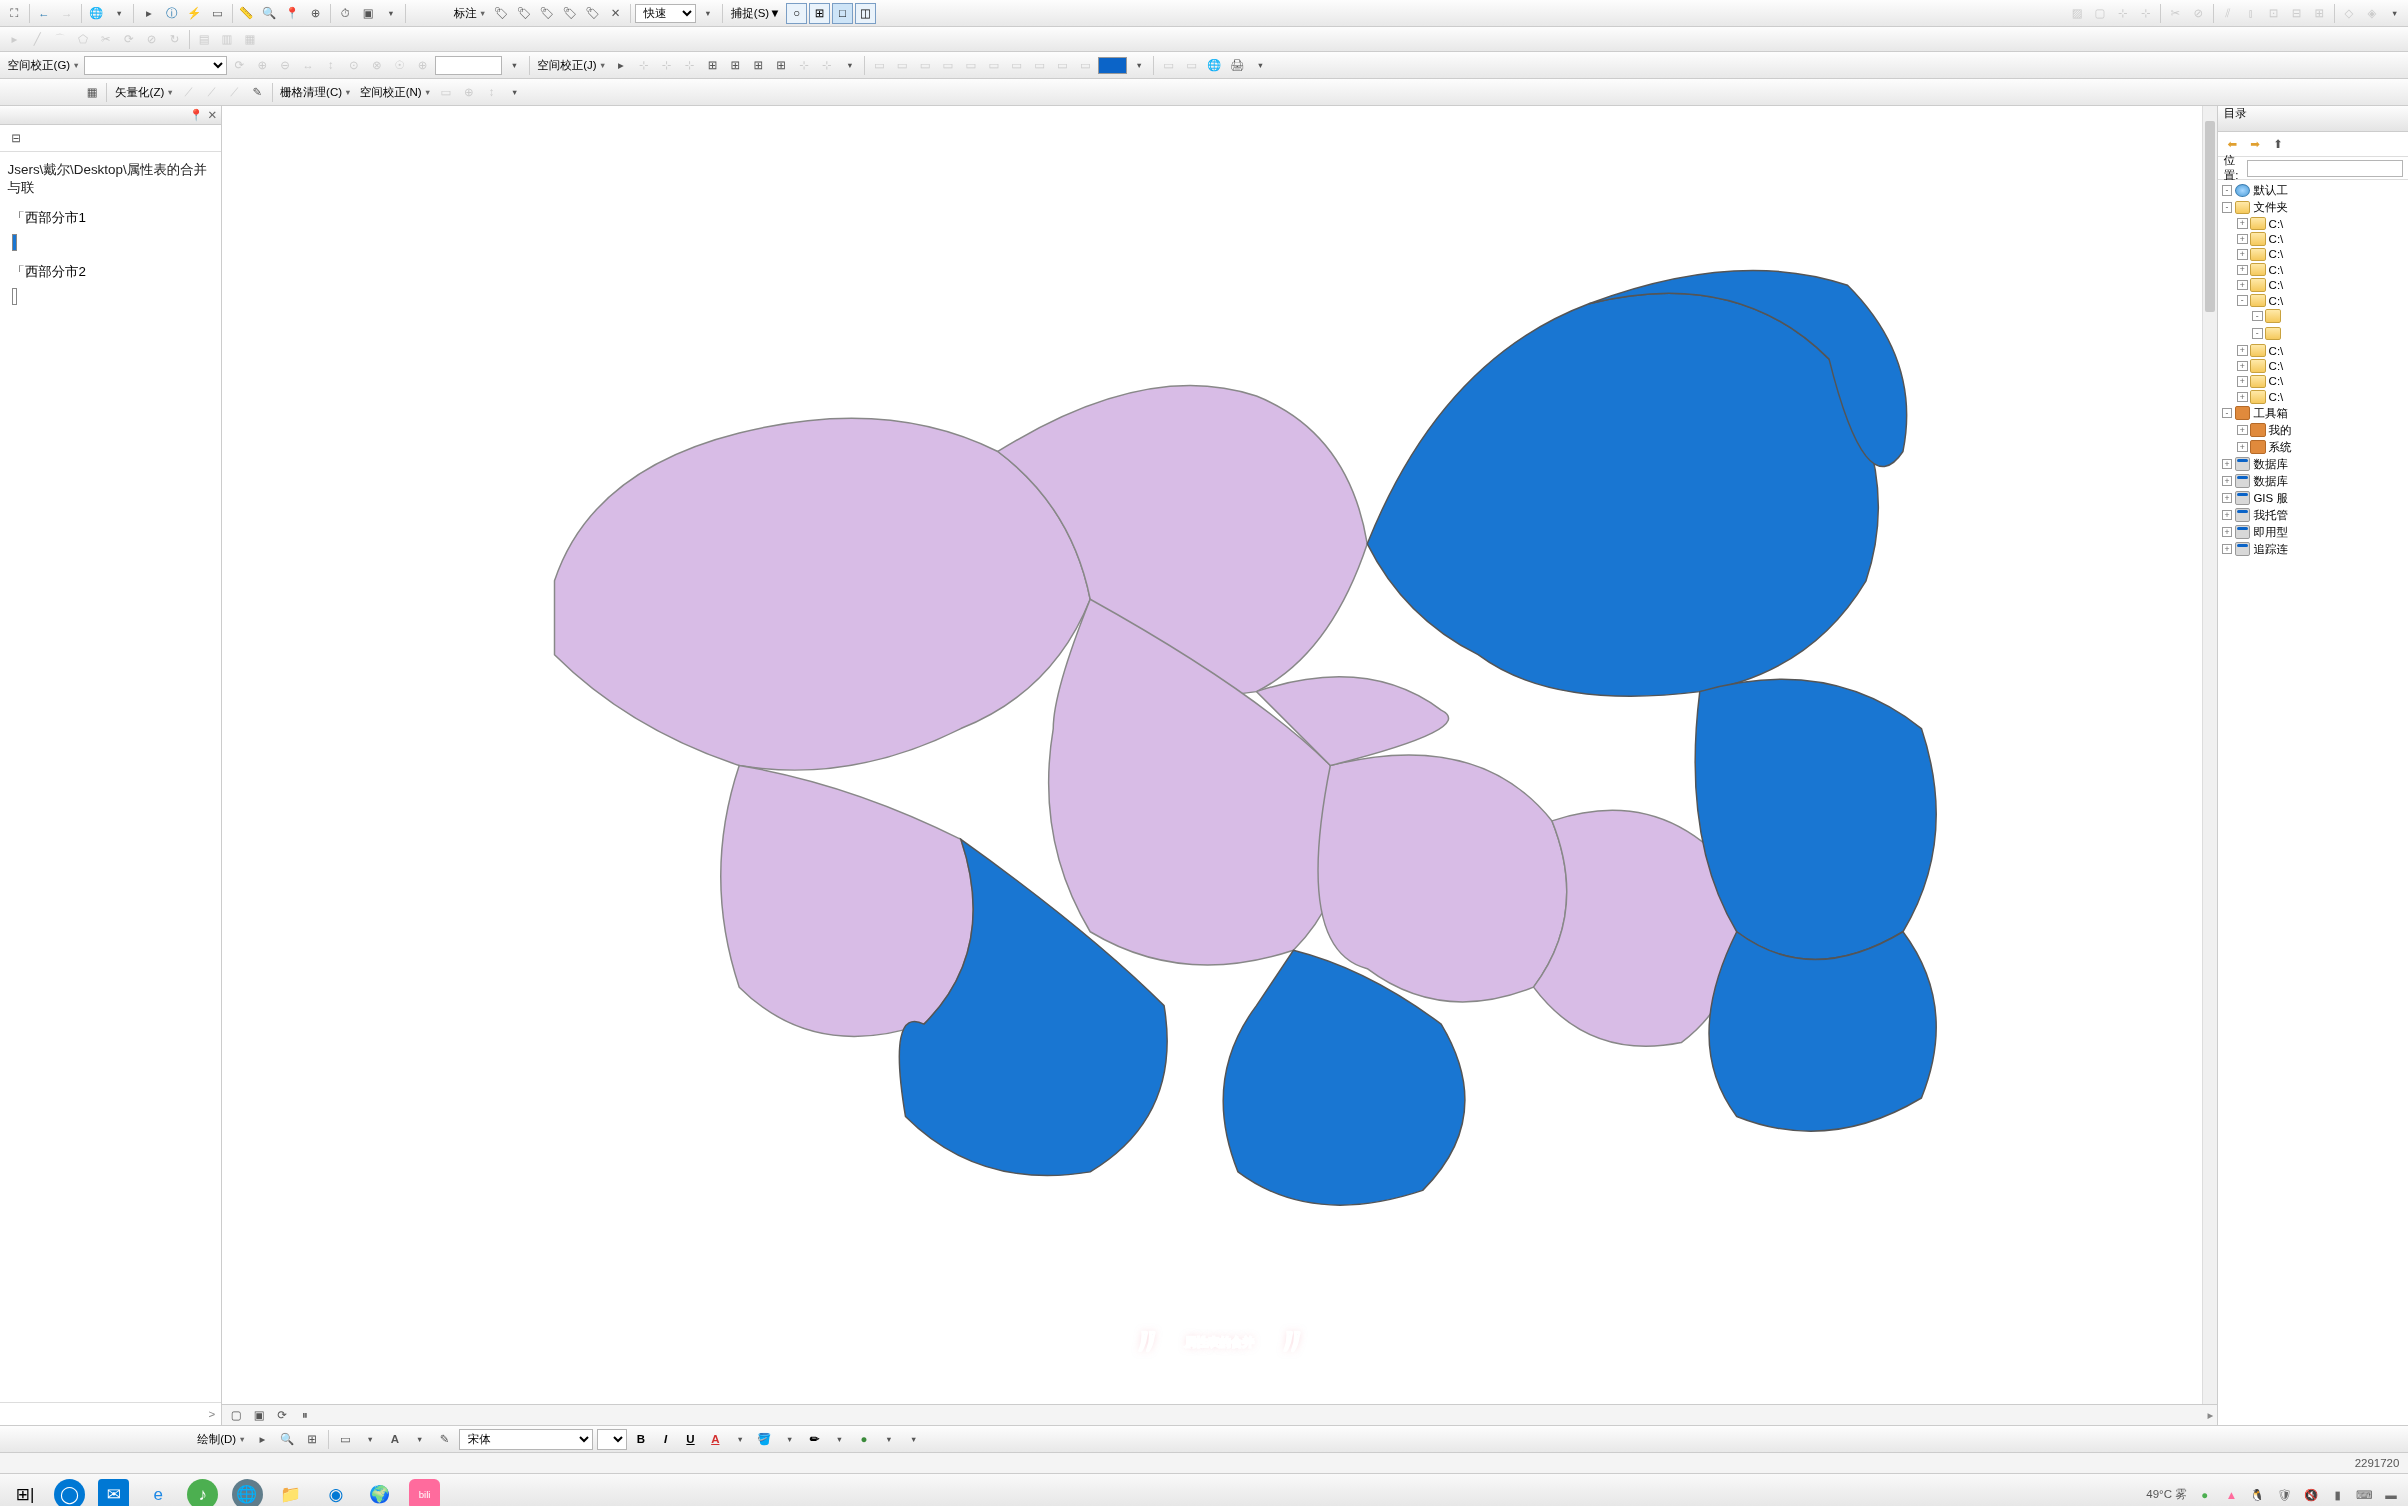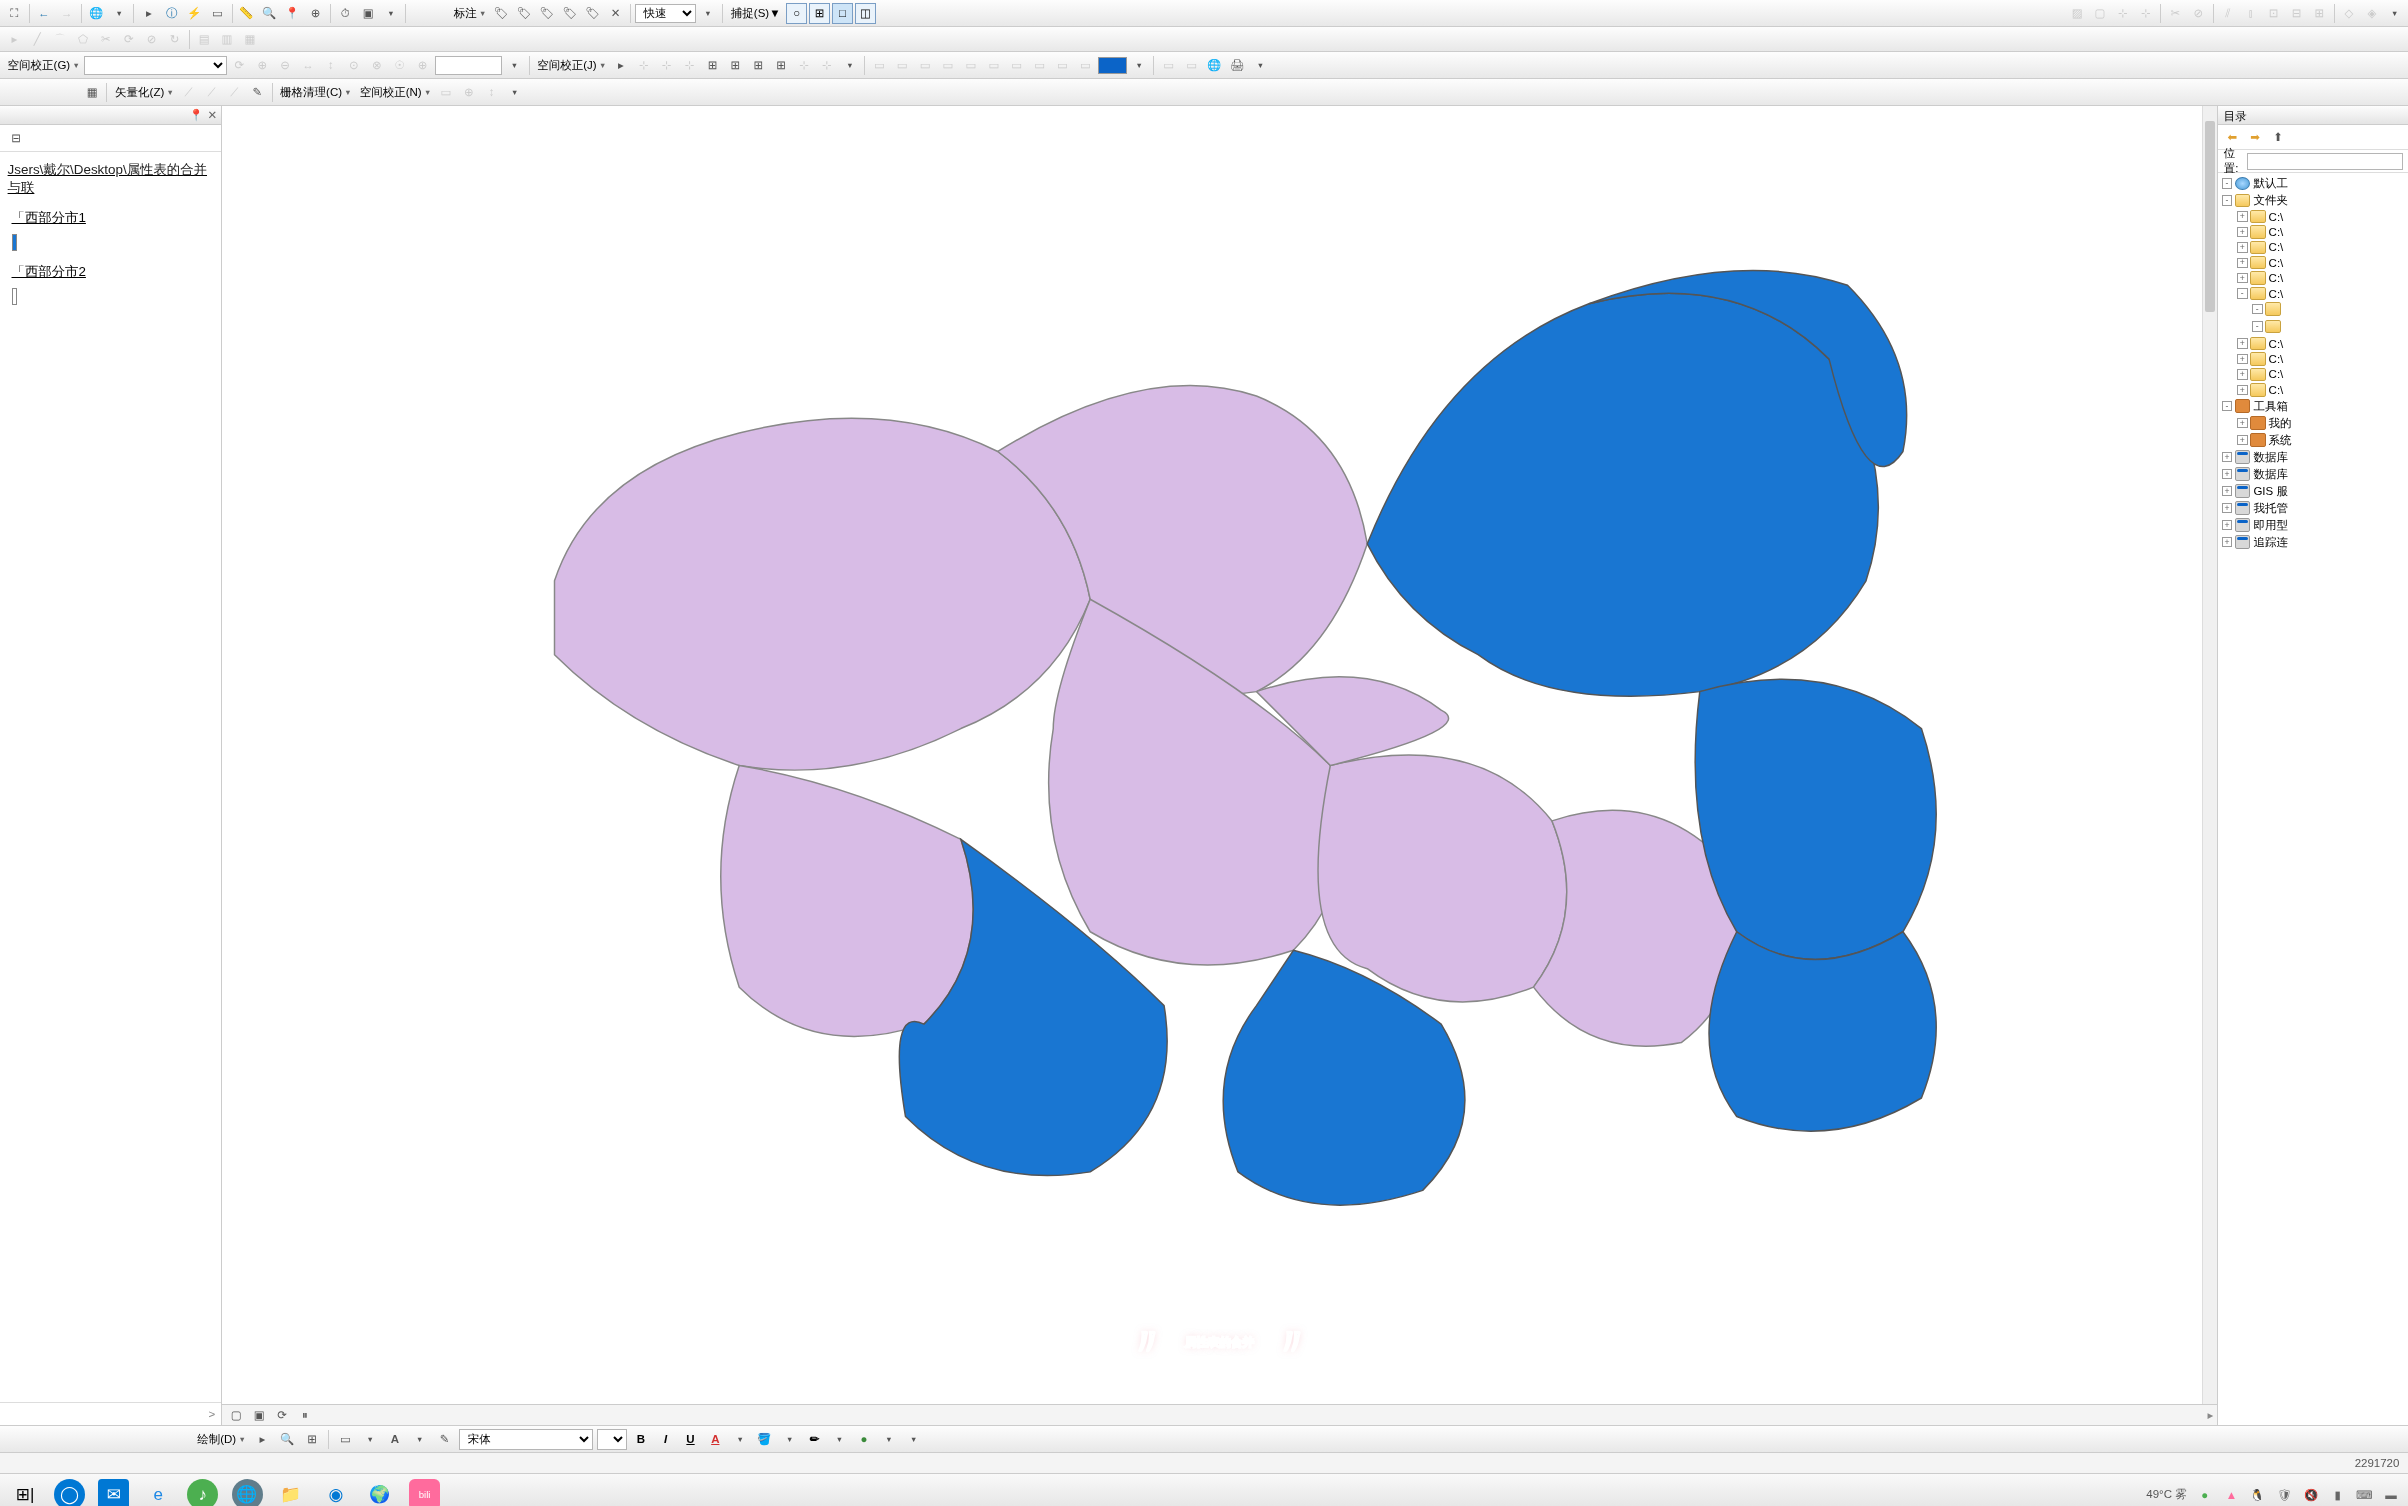--- a/index.html
+++ b/index.html
@@ -15,36 +15,36 @@
 .tool-select { height: 19px; border: 1px solid #b5b5b5; background: #fff; padding: 0 3.8px; }
 .snap-btn { width: 21px; height: 21px; border: 1px solid #7a9ec5; display: flex; align-items: center; justify-content: center; background: #eaf3fb; }
 .snap-btn.active { background: #cde4f7; }
 .blue-swatch { width: 29px; height: 17px; background: #0b64c8; border: 1px solid #999; }
 
 .main-area { display: flex; height: calc(100% - 187px); }
 
 .left-panel { width: 222px; background: #fff; border-right: 1px solid #ccc; display: flex; flex-direction: column; }
 .panel-header { height: 19px; background: linear-gradient(#fdfdfd, #e4e4e4); border-bottom: 1px solid #ccc; display: flex; align-items: center; justify-content: flex-end; padding: 0 3.8px; gap: 3.8px; font-size: 10.5px; color: #666; }
 .panel-subheader { height: 27px; border-bottom: 1px solid #ddd; display: flex; align-items: center; padding: 0 5.7px; }
-.toc-content { flex: 1; overflow: auto; padding: 5.7px 0; text-decoration: underline; }
+.toc-content { flex: 1; overflow: auto; padding: 5.7px 0; }
 .toc-item { padding: 3.8px 7.6px; color: #222; }
 .toc-layer { padding: 3.8px 7.6px 3.8px 11.5px; }
 .toc-swatch { display: inline-block; width: 13.4px; height: 13.4px; border: 1px solid #888; vertical-align: middle; margin-right: 1.9px; }
 .toc-footer { height: 23px; border-top: 1px solid #ddd; display: flex; justify-content: flex-end; align-items: center; padding: 0 5.7px; color: #888; }
 
 .map-canvas { flex: 1; background: #fff; position: relative; border-right: 1px solid #ccc; }
 .map-svg { position: absolute; top: 0; left: 0; width: 100%; height: 100%; }
 .subtitle-overlay { position: absolute; bottom: 57px; left: 50%; transform: translateX(-50%); font-size: 69px; font-weight: bold; color: #f4a6b4; -webkit-text-stroke: 1.9px #fff; text-shadow: 0 0 7.6px rgba(244,166,180,0.5); display: flex; align-items: center; gap: 19px; }
 .subtitle-deco { color: #7ab8e8; font-size: 38px; }
 .map-tabs { position: absolute; bottom: 0; left: 0; right: 0; height: 21px; display: flex; align-items: center; background: #f4f4f4; border-top: 1px solid #ccc; padding: 0 3.8px; gap: 1.9px; }
 .scrollbar-v { position: absolute; right: 0; top: 0; bottom: 21px; width: 15.3px; background: #f0f0f0; border-left: 1px solid #ddd; }
 .scrollbar-v .thumb { position: absolute; top: 15.3px; left: 1.9px; right: 1.9px; height: 191px; background: #c8c8c8; border-radius: 1.9px; }
 
 .right-panel { width: 191px; background: #fff; display: flex; flex-direction: column; }
-.right-header { height: 19px; background: linear-gradient(#fdfdfd, #e4e4e4); border-bottom: 1px solid #ccc; padding: 0 5.7px; display: flex; align-items: flex-end; font-size: 11.5px; }
+.right-header { height: 26px; background: linear-gradient(#fdfdfd, #e4e4e4); border-bottom: 1px solid #ccc; padding: 0 5.7px; display: flex; align-items: flex-start; font-size: 11.5px; }
 .right-toolbar { height: 25px; display: flex; align-items: center; padding: 0 3.8px; gap: 1.9px; border-bottom: 1px solid #ddd; }
 .right-loc { height: 23px; display: flex; align-items: center; padding: 0 5.7px; gap: 3.8px; border-bottom: 1px solid #ddd; }
 .catalog-tree { flex: 1; overflow: auto; padding: 1.9px 0; font-size: 11.5px; }
 .tree-node { display: flex; align-items: center; padding: 1px 3.8px; white-space: nowrap; gap: 2.9px; }
 .tree-exp { width: 10.5px; height: 10.5px; border: 1px solid #999; display: inline-flex; align-items: center; justify-content: center; font-size: 8.6px; line-height: 1; color: #666; cursor: pointer; background: #fff; }
 .tree-icon { width: 15.3px; height: 13.4px; display: inline-block; }
 .folder-closed { background: linear-gradient(#ffe9a8, #f5c95d); border: 1px solid #c9a23e; border-radius: 1.9px; }
 .folder-open { background: linear-gradient(#ffe9a8, #f5c95d); border: 1px solid #c9a23e; border-radius: 1.9px; }
 .db-icon { background: #d8d8d8; border: 1px solid #999; border-radius: 1.9px; position: relative; }
 .db-icon::before { content: ''; position: absolute; top: 1px; left: 1px; right: 1px; height: 2.9px; background: #0b64c8; border-radius: 1.9px; }

